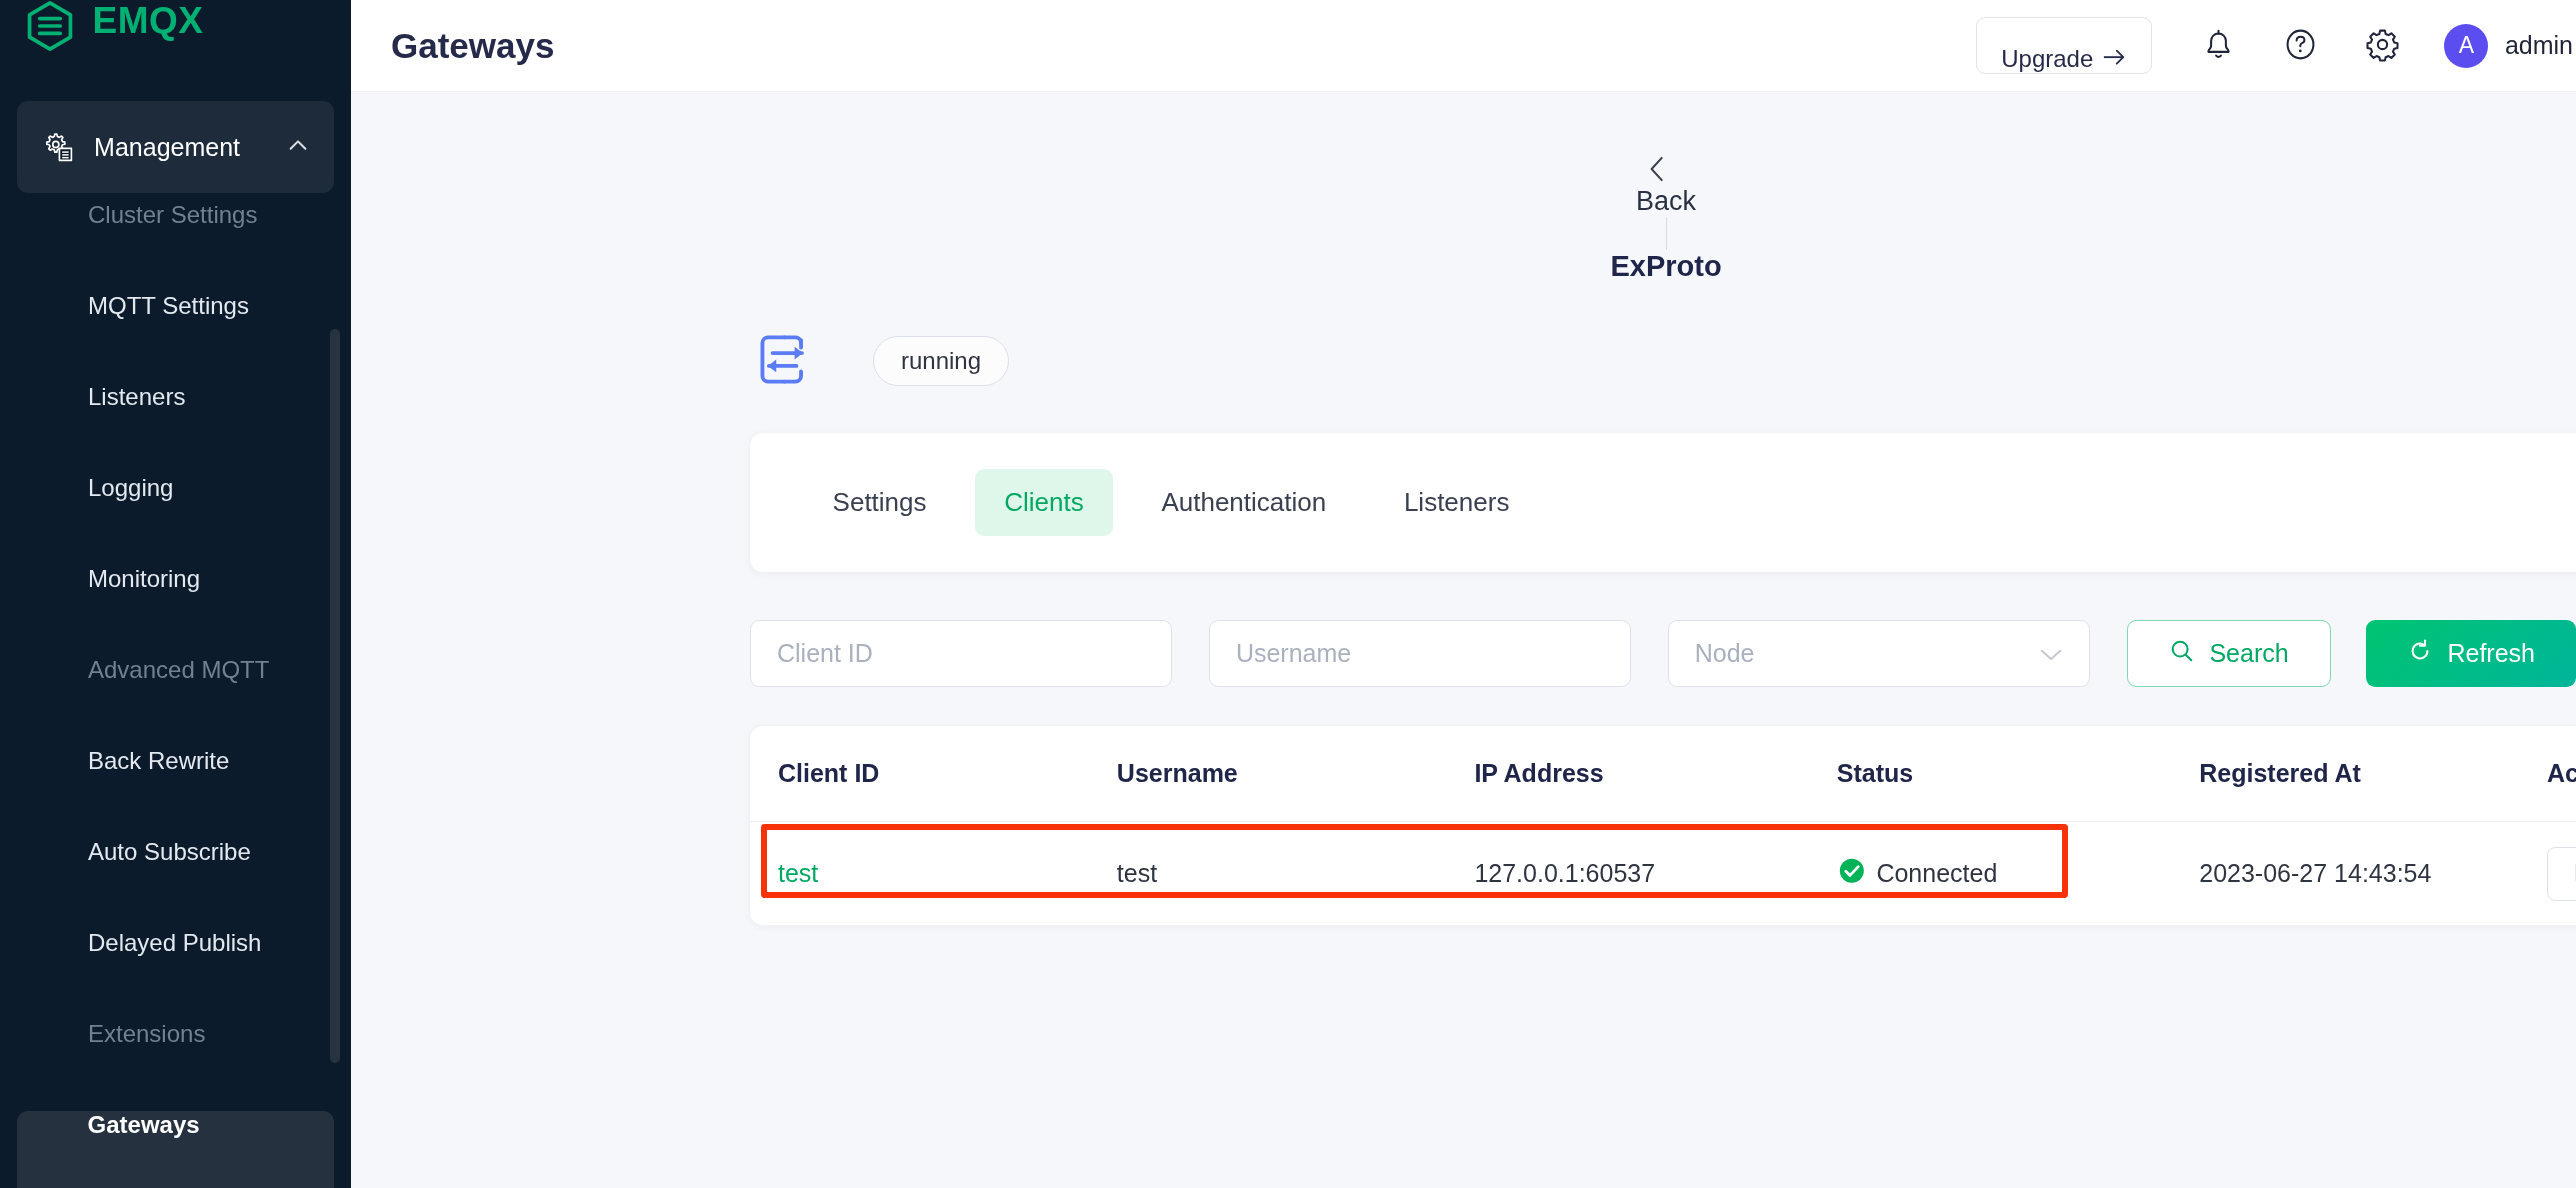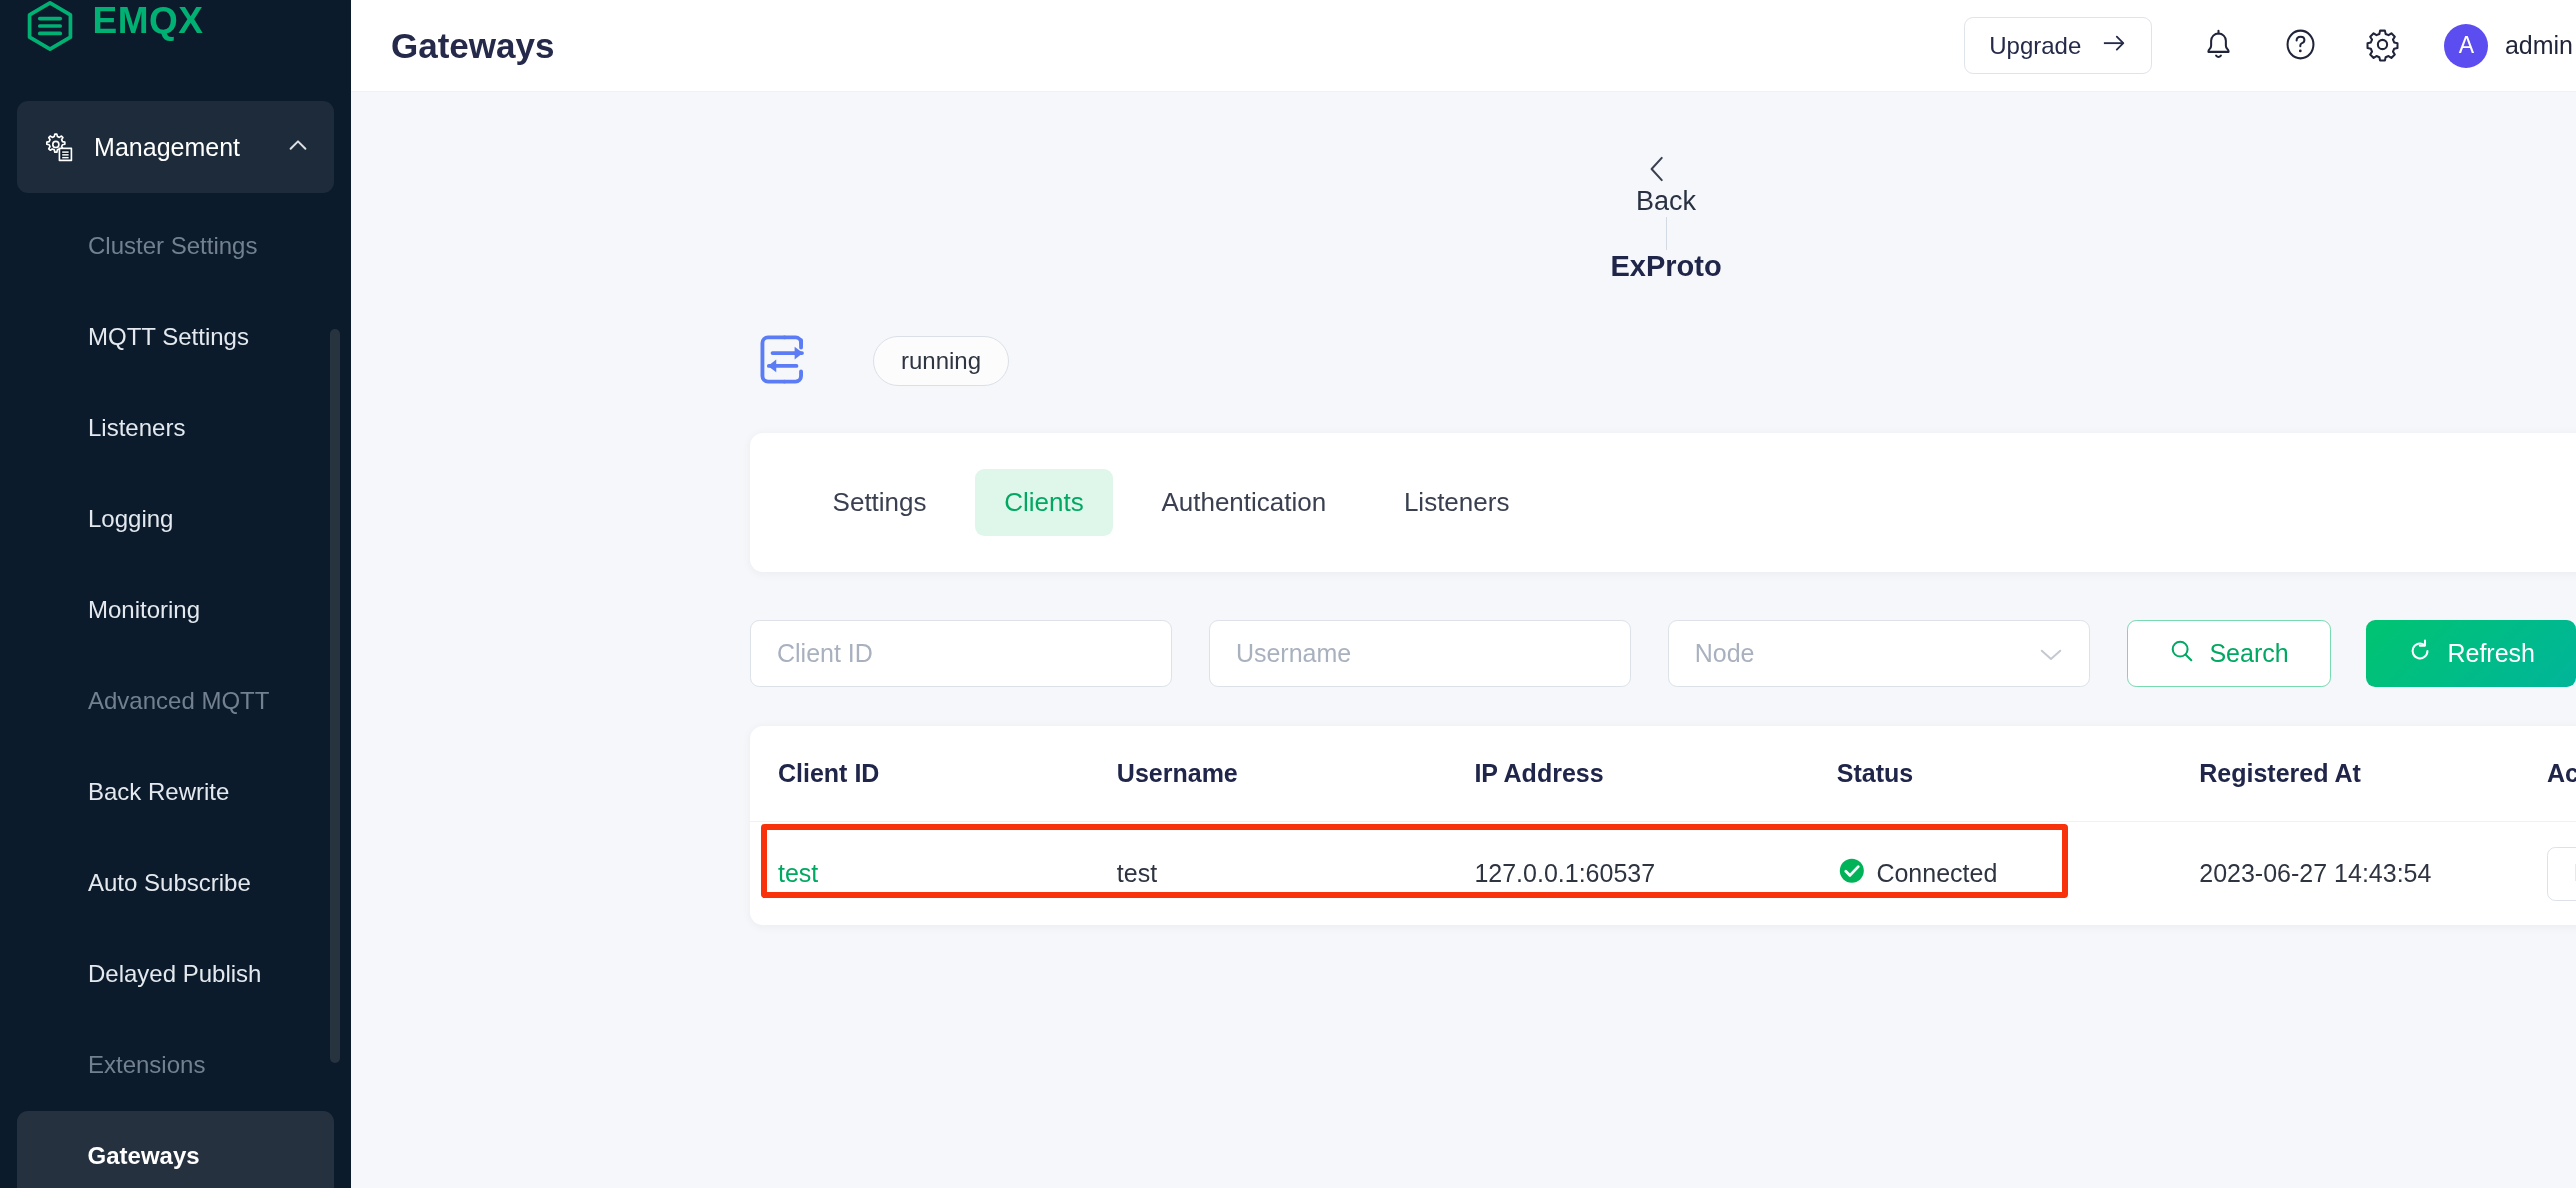--- a/index.html
+++ b/index.html
@@ -38,21 +38,21 @@
   }
   .nav-group-icon { width: 35px; height: 35px; flex: 0 0 35px; }
   .nav-group-label {
     color: #ffffff; font-size: 25px; font-weight: 400; flex: 1;
   }
   .chevron-up { width: 24px; height: 24px; opacity: .85; }
 
   .nav-list { padding-top: 7.4px; }
   .nav-item {
     height: 91px;
-    display: flex; align-items: center;
+    display: flex; 
     padding-left: 88px;
     font-size: 24px;
     color: #e4e9ef;
     position: relative;
   }
   .nav-item.dim { color: #72808f; }
   .nav-item.active {
     margin: 0 16.6px;
     padding-left: 71px;
     border-radius: 11px;
@@ -75,21 +75,21 @@
     height: 92px; flex: 0 0 92px;
     background: #ffffff;
     display: flex; align-items: center;
     padding: 0 0 0 40px;
     border-bottom: 0.9px solid #eef1f5;
   }
   .page-title { font-size: 35px; font-weight: 700; color: #25294a; flex: 1; }
   .topbar-right { display: flex; align-items: center; gap: 0; padding-right: 0; }
   .upgrade-btn {
     height: 57px; border: 0.9px solid #dfe3ea; border-radius: 9.2px;
-    background: #fff; display: flex; align-items: center; gap: 21px;
+    background: #fff; display: flex; align-items: flex-end; gap: 9px;
     padding: 0 24px; font-size: 24px; color: #252a49; cursor: pointer;
     margin-right: 46px;
   }
   .arrow-right { width: 25px; height: 20.3px; }
   .icon-btn {
     width: 41px; height: 41px; display: flex; align-items: center; justify-content: center;
     margin-right: 41px; cursor: pointer;
   }
   .avatar {
     width: 44px; height: 44px; border-radius: 50%;

